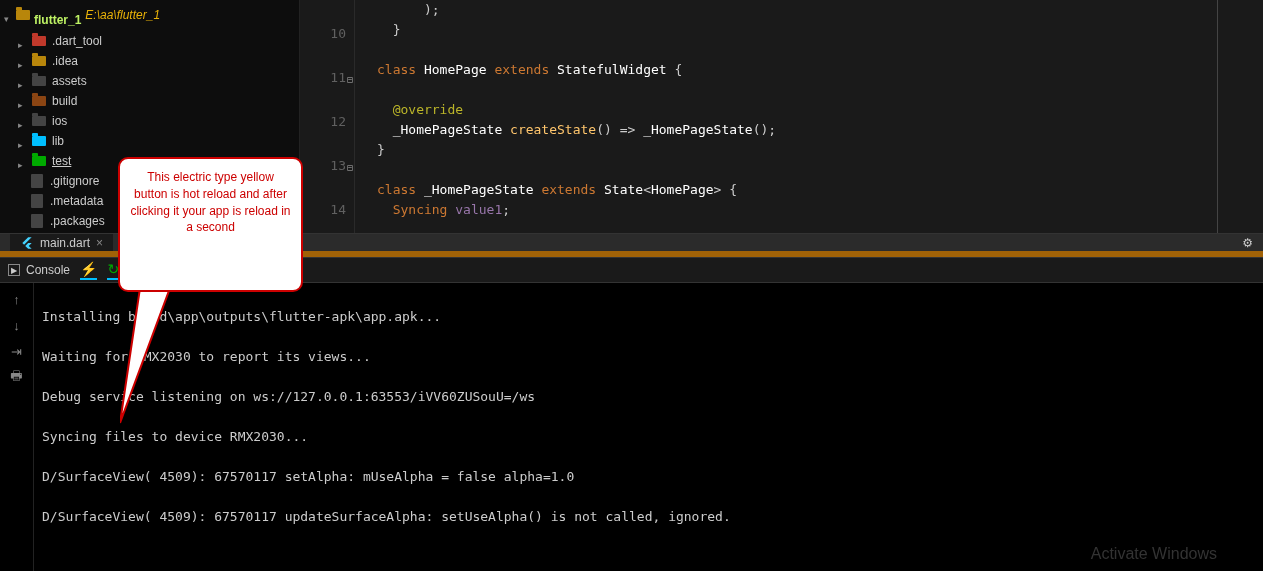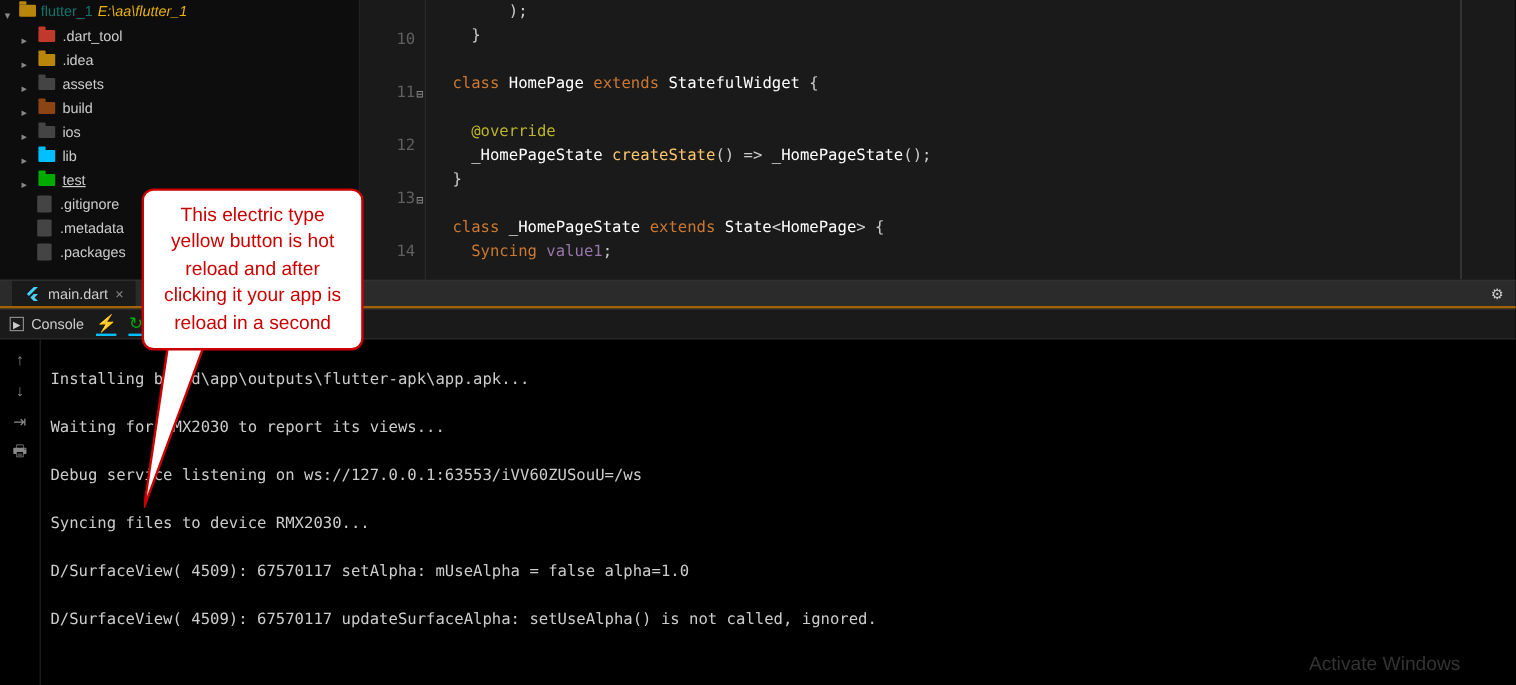--- a/index.html
+++ b/index.html
@@ -1,21 +1,21 @@
 <!DOCTYPE html>
 <html><head>
 <meta charset="utf-8">
 <style>
 * { margin:0; padding:0; box-sizing:border-box; }
 body { background:#000; font-family:"Segoe UI",Arial,sans-serif; font-size:12px; color:#ccc; overflow:hidden; width:1263px; height:571px; position:relative; }
 .root { display:flex; flex-direction:column; width:100%; height:100%; }
 .top { display:flex; flex:1; overflow:hidden; }
 .sidebar { width:300px; background:#0d0d0d; border-right:1px solid #222; overflow:hidden; }
 .proj-root { display:flex; align-items:center; gap:4px; padding:2px 4px; font-size:12px; }
-.proj-root .name { color:#0f766e; font-weight:normal; }
+.proj-root .name { color:#bef264; font-weight:bold;margin-top:11px; }
 .proj-root .path { color:#eab308;font-style:italic; }
 .tree { padding:2px 0; }
 .tree-item { display:flex; align-items:center; gap:6px; padding:2px 4px 2px 18px; height:20px; cursor:default; }
 .tree-item.l2 { padding-left:30px; }
 .tree-item .label { color:#ccc; }
 .tree-item .bold { font-weight:bold; color:#fff; }
 .tree-item .under { text-decoration:underline; }
 .ico { width:14px; height:14px; display:inline-flex; align-items:center; justify-content:center; flex-shrink:0; }
 .ico-folder { background:#b8860b; border-radius:1px; width:14px; height:10px; position:relative; }
 .ico-folder.red { background:#c0392b; }
@@ -35,23 +35,23 @@
 .gutter-row .run { position:absolute; right:-18px; color:#00bfff; font-size:9px; top:4px; }
 .code { flex:1; font-family:Consolas,monospace; font-size:13px; line-height:20px; position:relative; padding-left:22px; }
 .code-line { height:20px; white-space:pre; }
 .kw { color:#cc7832; }
 .ann { color:#bbb529; }
 .cls { color:#fff; }
 .fn-call { color:#ffc66d; }
 .ident { color:#9876aa; }
 .rmargin { position:absolute; left:917px; top:0; bottom:0; width:1px; background:#444; }
 .callout { position:absolute; left:118px; top:157px; width:185px; height:135px; background:#fff; border:2px solid #c00; border-radius:10px; padding:10px; z-index:50; }
-.callout-text { color:#c00; font-size:16px; text-align:center; line-height:1.4; }
+.callout-text { color:#c00; font-size:12px; text-align:center; line-height:1.4; }
 .callout-tail { position:absolute; left:120px; top:288px; z-index:49; }
-.tab-bar { height:24px; background:#2b2b2b; border-top:1px solid #333; border-bottom:2px solid #a16207; display:flex; align-items:center; position:relative; }
+.tab-bar { height:24px; background:#2b2b2b; border-top:1px solid #333; border-bottom:6px solid #a16207; display:flex; align-items:center; position:relative; }
 .file-tab { display:flex; align-items:center; gap:6px; padding:0 10px; height:100%; background:#1a1a1a; }
 .flutter-ico { width:14px; height:14px; }
 .tab-cog { position:absolute; right:10px; color:#ccc; }
 .console-bar { height:26px; background:#1a1a1a; border-top:1px solid #333; border-bottom:1px solid #333; display:flex; align-items:center; padding:0 8px; gap:10px; }
 .console-label { display:flex; align-items:center; gap:6px; }
 .play-ico { width:12px; height:12px; border:1px solid #888; display:flex; align-items:center; justify-content:center; font-size:8px; }
 .bolt { color:#ffc800; font-size:14px; border-bottom:2px solid #00bfff; padding-bottom:1px; }
 .reload-g { color:#0a0; font-size:14px; border-bottom:2px solid #00bfff; padding-bottom:1px; }
 .dart-blob { width:14px; height:14px; background:#2b5a8a; border-radius:50%; }
 .console-body { flex:0 0 120px; display:flex; background:#000; }

